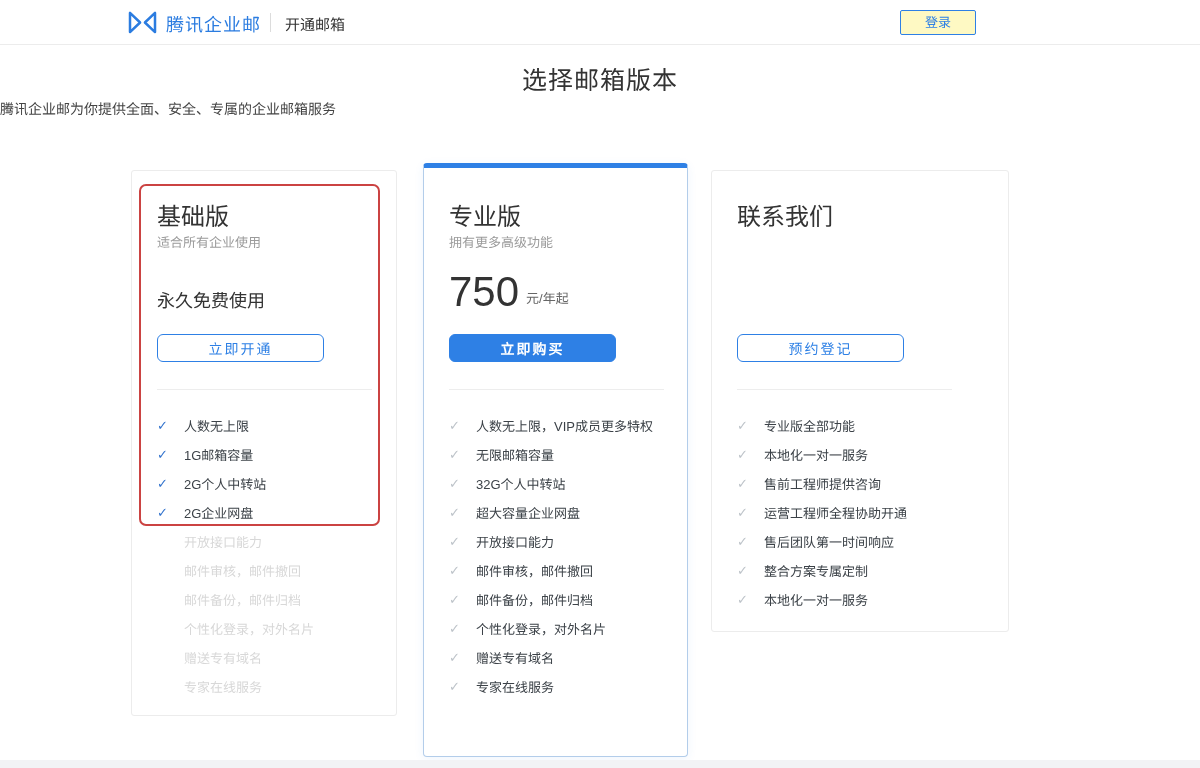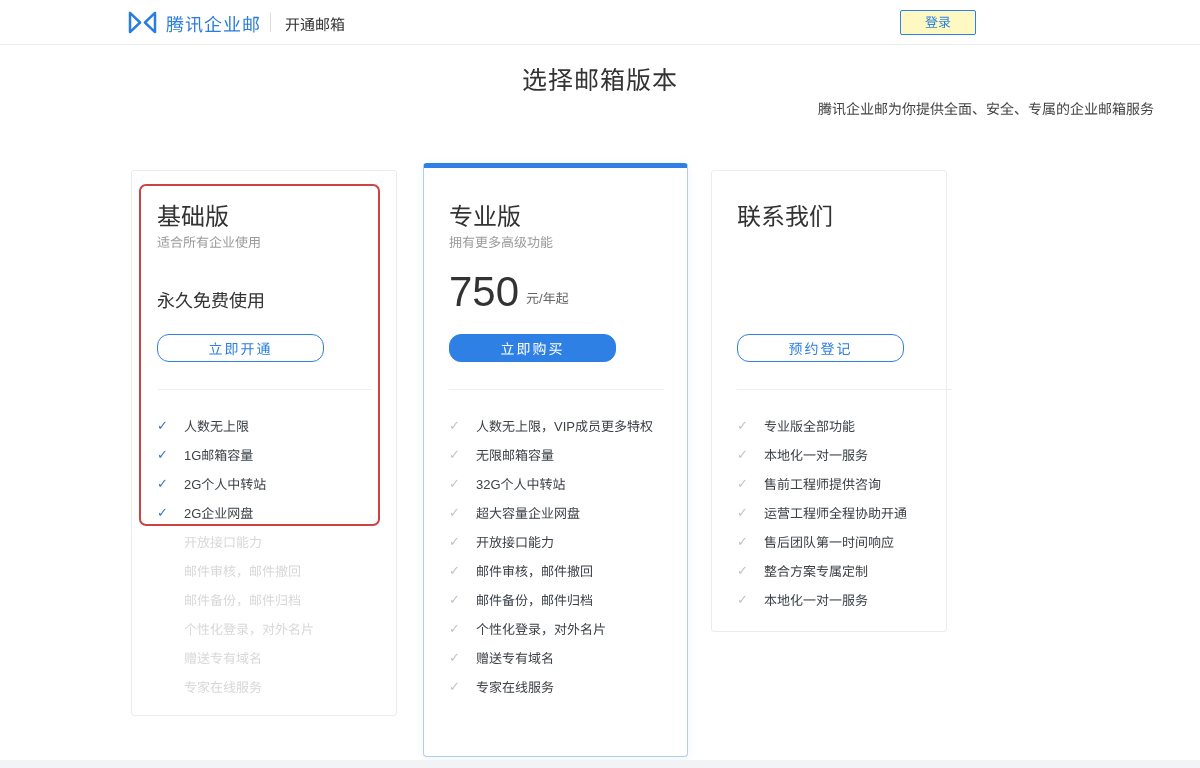--- a/index.html
+++ b/index.html
@@ -16,47 +16,47 @@
   .brand { font-size:18px; color:#2b7ce0; margin-left:8px; letter-spacing:1px; }
   .header-divider { position:absolute; left:270px; top:13px; width:1px; height:19px; background:#dcdcdc; }
   .nav-title { position:absolute; left:285px; top:13px; font-size:15px; color:#333; }
   .login-btn { position:absolute; left:900px; top:10px; width:76px; height:25px;
     background:#fef9c3; border:1px solid #2e80e5; border-radius:2px; color:#2e80e5;
     font-size:13px; font-family:inherit; cursor:pointer; line-height:22px; }
 
   
   .hero-title { position:absolute; left:0; top:60px; width:1200px; text-align:center;
     font-size:25px; font-weight:400; color:#333; letter-spacing:1px; }
-  .hero-sub { position:absolute; left:0; top:98px; width:1154px; text-align:right;
+  .hero-sub { position:absolute; left:0; top:98px; width:1154px; text-align:left;
     font-size:14px; color:#444; }
 
   
   .card { position:absolute; background:#fff; border:1px solid #ececec; border-radius:3px; }
   .card-basic   { left:131px; top:170px; width:266px; height:546px; }
   .card-pro     { left:423px; top:163px; width:265px; height:594px;
     border:1px solid #b3cdea; border-top:5px solid #2e80e5; border-radius:4px;
     box-shadow:0 2px 10px rgba(46,128,229,0.08); }
-  .card-contact { left:711px; top:170px; width:236px; height:462px; }
+  .card-contact { left:711px; top:170px; width:298px; height:462px; }
 
   .card-title { position:absolute; left:25px; top:26px; font-size:24px; font-weight:400; color:#333; }
   .card-pro .card-title { top:29px; }
   .card-sub { position:absolute; left:25px; top:61px; font-size:13px; color:#9b9b9b; }
   .card-pro .card-sub { top:64px; }
 
   .price { position:absolute; left:25px; top:115px; display:flex; align-items:flex-end; }
   .card-pro .price { top:104px; }
   .price-text { font-size:18px; color:#333; }
   .price-num { font-size:42px; color:#333; line-height:40px;text-align:right; }
   .price-unit { font-size:13px; color:#666; margin-left:7px; padding-bottom:5px; }
 
   .cta { position:absolute; left:25px; top:163px; width:167px; height:28px;
-    font-size:14px; font-family:inherit; border-radius:12px; cursor:pointer; letter-spacing:2px; }
+    font-size:14px; font-family:inherit; border-radius:6px; cursor:pointer; letter-spacing:2px; }
   .card-pro .cta { top:166px; }
   .cta.outline { background:#fff; border:1px solid #2e80e5; color:#2e80e5; }
-  .cta.filled  { background:#2e80e5; border:1px solid #2e80e5; color:#fff; font-weight:normal; }
+  .cta.filled  { background:#2e80e5; border:1px solid #2e80e5; color:#fff; font-weight:bold; }
 
   .divider { position:absolute; left:25px; top:218px; width:215px; height:1px; background:#ededed; }
   .card-pro .divider { top:221px; }
 
   .features { position:absolute; left:25px; top:240px; width:220px; list-style:none; }
   .card-pro .features { top:243px; }
   .feature-row { height:29px; display:flex; align-items:center; }
   .check { width:14px; font-size:13px; font-weight:bold; flex:none; }
   .check.blue { color:#3273cd; }
   .check.gray { color:#bdc3c9; font-weight:normal; }

